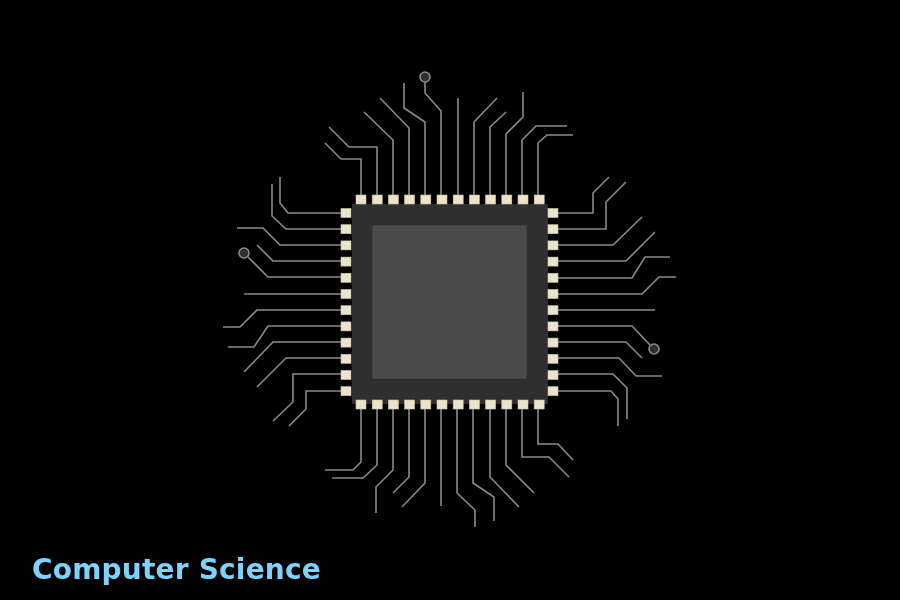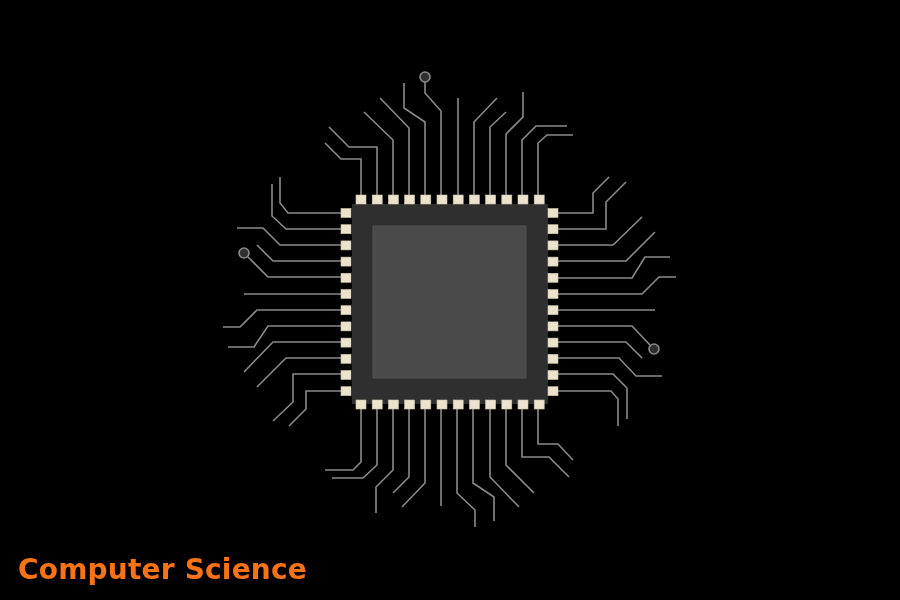--- a/index.html
+++ b/index.html
@@ -2,23 +2,23 @@
 <html><head>
 <meta charset="utf-8">
 <style>
   html, body { margin: 0; padding: 0; background: #000; }
   body { width: 900px; height: 600px; position: relative; overflow: hidden; font-family: "DejaVu Sans", sans-serif; }
   #art { position: absolute; left: 0; top: 0; width: 900px; height: 600px; }
   .trace { fill: none; stroke: #8a8a8a; stroke-width: 1.6; }
   .pad { fill: #ece3cc; stroke: #cfc6ae; stroke-width: 0.6; }
   .via { fill: #2f2f2f; stroke: #8a8a8a; stroke-width: 1.6; }
   .caption {
-    position: absolute; left: 18px; top: 553px;
+    position: absolute; left: 32px; top: 553px;
     font-family: "DejaVu Sans", sans-serif; font-weight: bold; font-size: 28px;
-    color: #f97316; letter-spacing: 0.2px;
+    color: #7dd3fc; letter-spacing: 0.2px;
   }
 </style>
 </head>
 <body>
 
 <svg id="art" viewBox="0 0 900 600" xmlns="http://www.w3.org/2000/svg">
   <g>
 
     <polyline class="trace" points="325,143 341,159 361,159 361,200"></polyline>
     <polyline class="trace" points="329,127 349,147 377,147 377,200"></polyline>

